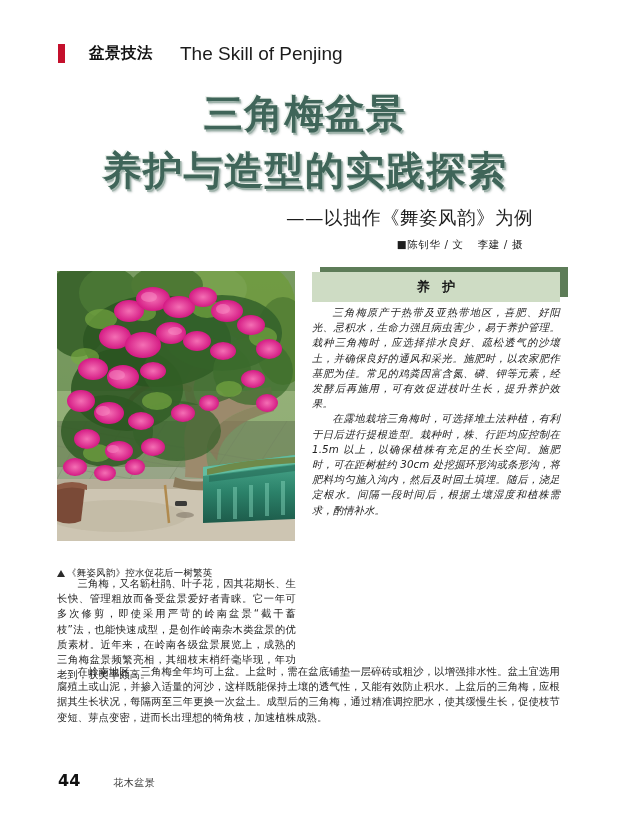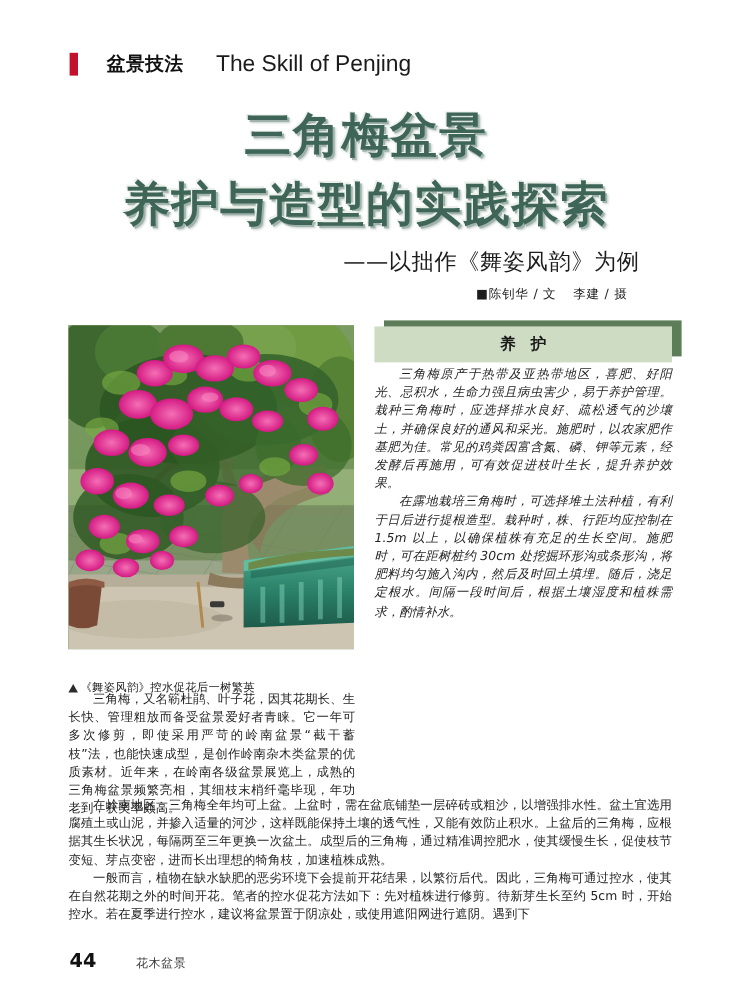--- a/index.html
+++ b/index.html
@@ -201,21 +201,21 @@
     font-size: 13px;
     letter-spacing: 4px;
     color: #1a1a1a;
     text-indent: 4px;
   }
 
   
   .footer {
     position: absolute;
     left: 58px;
-    bottom: 20px;
+    bottom: 40px;
     display: flex;
     align-items: baseline;
     gap: 5px;
   }
   .folio {
     font-family: "DejaVu Sans", "Liberation Sans", sans-serif;
     font-weight: bold;
     font-size: 16px;
     color: #111111;
   }
@@ -400,21 +400,20 @@
     <p>三角梅，又名簕杜鹃、叶子花，因其花期长、生长快、管理粗放而备受盆景爱好者青睐。它一年可多次修剪，即使采用严苛的岭南盆景“截干蓄枝”法，也能快速成型，是创作岭南杂木类盆景的优质素材。近年来，在岭南各级盆景展览上，成熟的三角梅盆景频繁亮相，其细枝末梢纤毫毕现，年功老到，获奖率颇高。</p>
   </div>
 
   <div class="col-right bodytext">
     <p>三角梅原产于热带及亚热带地区，喜肥、好阳光、忌积水，生命力强且病虫害少，易于养护管理。栽种三角梅时，应选择排水良好、疏松透气的沙壤土，并确保良好的通风和采光。施肥时，以农家肥作基肥为佳。常见的鸡粪因富含氮、磷、钾等元素，经发酵后再施用，可有效促进枝叶生长，提升养护效果。</p>
     <p>在露地栽培三角梅时，可选择堆土法种植，有利于日后进行提根造型。栽种时，株、行距均应控制在 1.5m 以上，以确保植株有充足的生长空间。施肥时，可在距树桩约 30cm 处挖掘环形沟或条形沟，将肥料均匀施入沟内，然后及时回土填埋。随后，浇足定根水。间隔一段时间后，根据土壤湿度和植株需求，酌情补水。</p>
   </div>
 
   <div class="col-right-wide bodytext">
     <p>在岭南地区，三角梅全年均可上盆。上盆时，需在盆底铺垫一层碎砖或粗沙，以增强排水性。盆土宜选用腐殖土或山泥，并掺入适量的河沙，这样既能保持土壤的透气性，又能有效防止积水。上盆后的三角梅，应根据其生长状况，每隔两至三年更换一次盆土。成型后的三角梅，通过精准调控肥水，使其缓慢生长，促使枝节变短、芽点变密，进而长出理想的犄角枝，加速植株成熟。</p>
-    <p>一般而言，植物在缺水缺肥的恶劣环境下会提前开花结果，以繁衍后代。因此，三角梅可通过控水，使其在自然花期之外的时间开花。笔者的控水促花方法如下：先对植株进行修剪。待新芽生长至约 5cm 时，开始控水。若在夏季进行控水，建议将盆景置于阴凉处，或使用遮阳网进行遮阴。遇到下</p>
   </div>
 
   <div class="footer">
     <span class="folio">44</span>
     <span class="pubname">花木盆景</span>
   </div>
 
 </div>
 
 </body></html>

